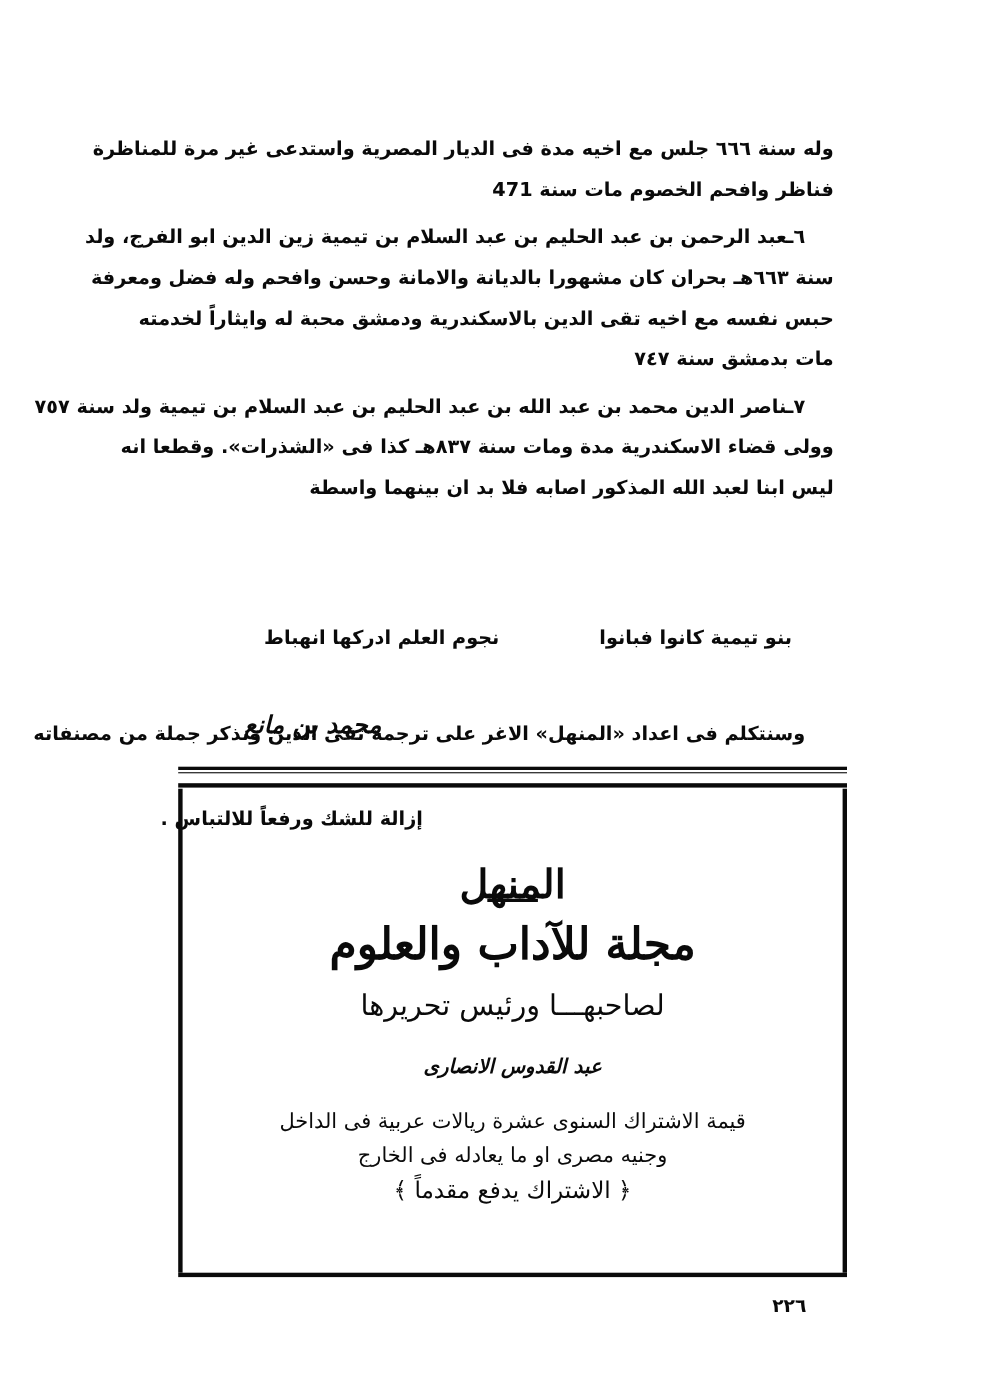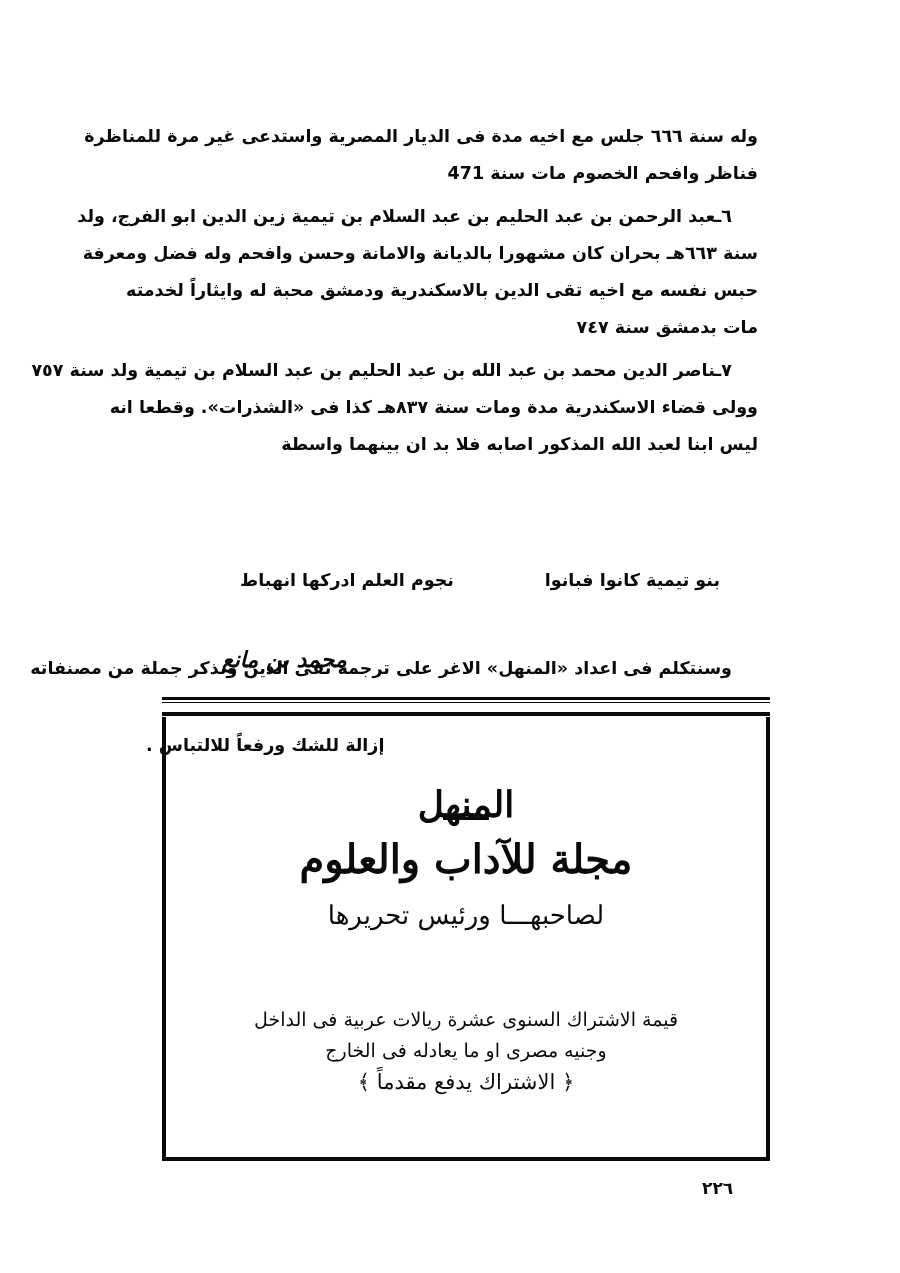--- a/index.html
+++ b/index.html
@@ -198,20 +198,21 @@
 
   <div class="rule" style="left:162px; top:697px; width:608px; height:3px;"></div>
   <div class="rule" style="left:162px; top:702px; width:608px; height:1px;"></div>
   <div class="rule" style="left:162px; top:712px; width:608px; height:4px;"></div>
 
   <div class="ad-box">
     <div class="ad-content masthead">المنهل</div>
     <div class="masthead-ornament"></div>
     <div class="ad-content subtitle">مجلة للآداب والعلوم</div>
     <div class="ad-content owner-line">لصاحبهـــا ورئيس تحريرها</div>
+    <div class="ad-content editor-name">عبد القدوس الانصارى</div>
     <div class="ad-content price-line l1">قيمة الاشتراك السنوى عشرة ريالات عربية فى الداخل</div>
     <div class="ad-content price-line l3">﴿ الاشتراك يدفع مقدماً ﴾</div>
     <div class="ad-content price-line l2">وجنيه مصرى او ما يعادله فى الخارج</div>
   </div>
 
   <div class="rule" style="left:162px; top:1157px; width:608px; height:4px;"></div>
 
   <div class="page-number">٢٢٦</div>
 </div>
 

